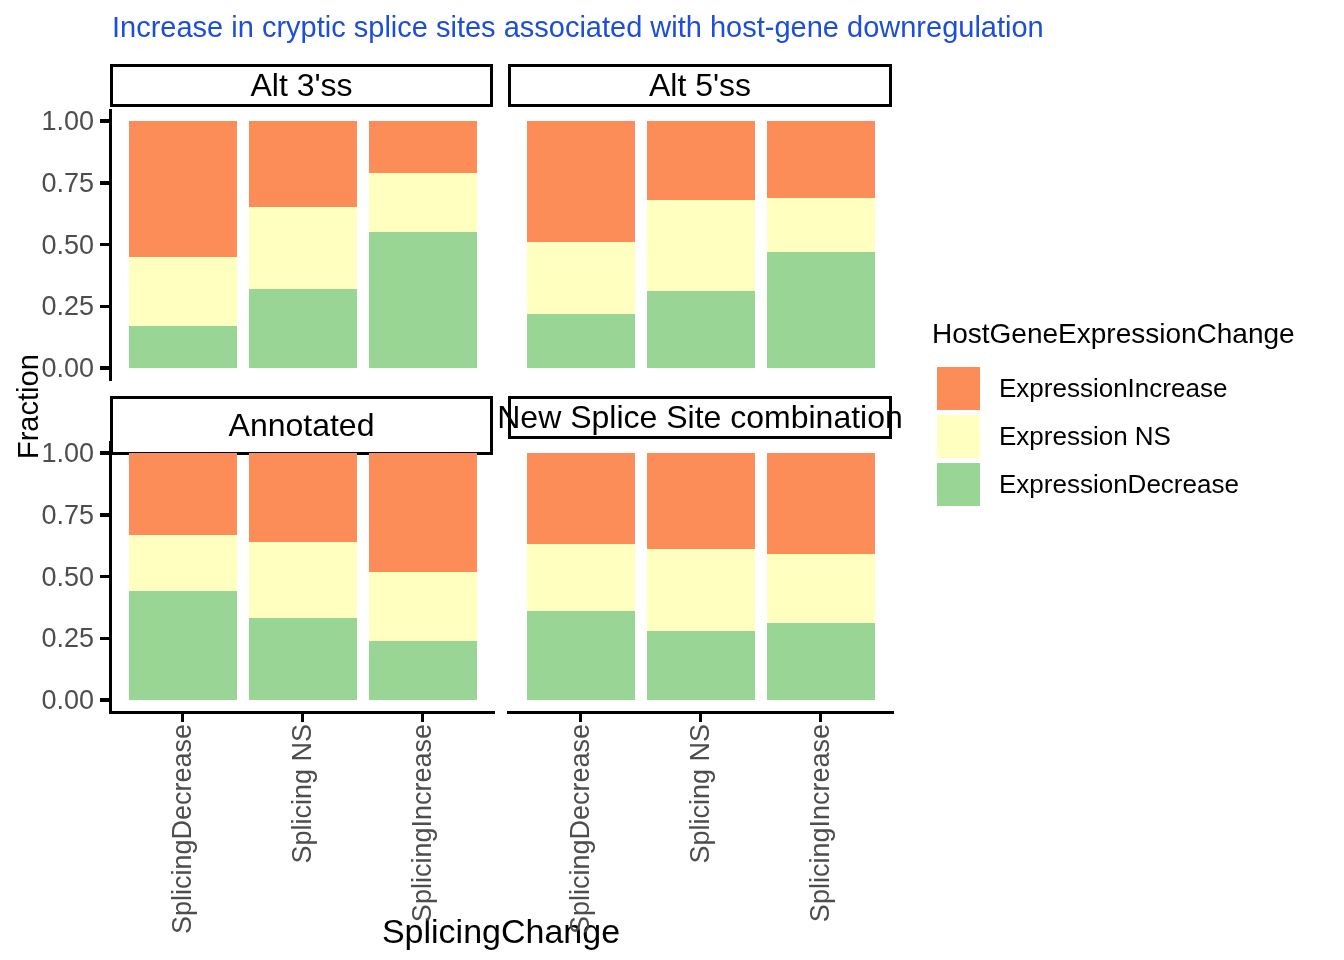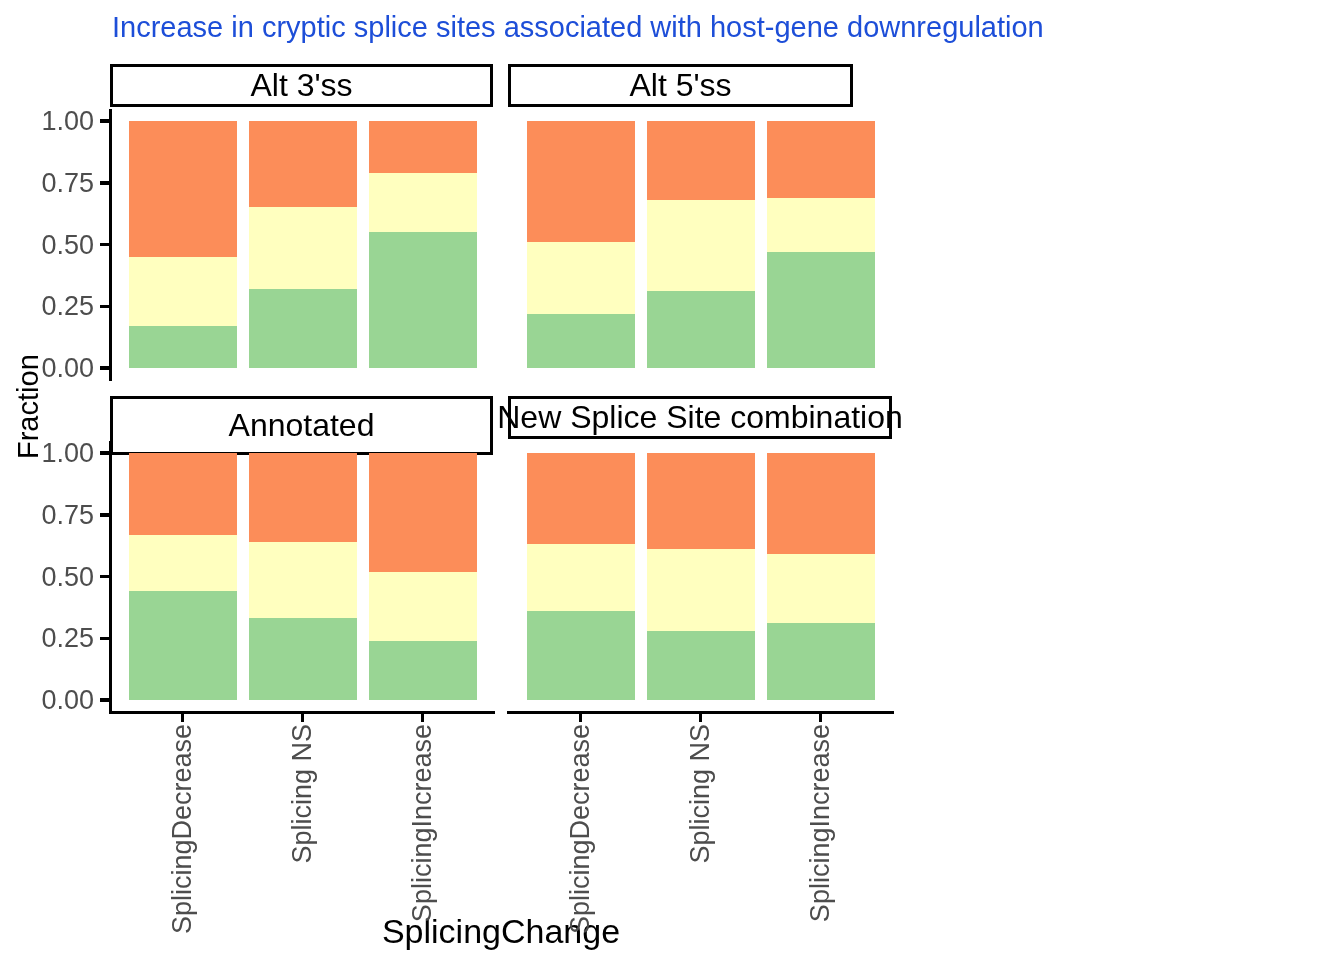--- a/index.html
+++ b/index.html
@@ -68,21 +68,21 @@
       <div class="abs bar" style="left: 248.5px; top: 121px; width: 108px; height: 247px;">
         <div class="bar-segment" style="height: 35%; background: rgb(252, 141, 89);"></div>
         <div class="bar-segment" style="height: 33%; background: rgb(255, 255, 191);"></div>
         <div class="bar-segment" style="height: 32%; background: rgb(153, 213, 148);"></div>
       </div>
       <div class="abs bar" style="left: 368.5px; top: 121px; width: 108px; height: 247px;">
         <div class="bar-segment" style="height: 21%; background: rgb(252, 141, 89);"></div>
         <div class="bar-segment" style="height: 24%; background: rgb(255, 255, 191);"></div>
         <div class="bar-segment" style="height: 55%; background: rgb(153, 213, 148);"></div>
       </div>
-      <div class="abs strip" style="left: 508px; top: 64px; width: 345px; height: 43px;">
+      <div class="abs strip" style="left: 508px; top: 64px; width: 384px; height: 43px;">
         <span>Alt 5'ss</span>
       </div>
       <div class="abs bar" style="left: 526.5px; top: 121px; width: 108px; height: 247px;">
         <div class="bar-segment" style="height: 49%; background: rgb(252, 141, 89);"></div>
         <div class="bar-segment" style="height: 29%; background: rgb(255, 255, 191);"></div>
         <div class="bar-segment" style="height: 22%; background: rgb(153, 213, 148);"></div>
       </div>
       <div class="abs bar" style="left: 646.5px; top: 121px; width: 108px; height: 247px;">
         <div class="bar-segment" style="height: 32%; background: rgb(252, 141, 89);"></div>
         <div class="bar-segment" style="height: 37%; background: rgb(255, 255, 191);"></div>
@@ -160,13 +160,30 @@
       <div class="abs x-tick-label" style="left: 407px; top: 724px;">SplicingIncrease</div>
       <div class="abs axis-line" style="left: 506.5px; top: 710.5px; width: 387px; height: 3.5px;"></div>
       <div class="abs tick" style="left: 578.75px; top: 714px; width: 3.5px; height: 8px;"></div>
       <div class="abs x-tick-label" style="left: 565px; top: 724px;">SplicingDecrease</div>
       <div class="abs tick" style="left: 698.75px; top: 714px; width: 3.5px; height: 8px;"></div>
       <div class="abs x-tick-label" style="left: 685px; top: 724px;">Splicing NS</div>
       <div class="abs tick" style="left: 818.75px; top: 714px; width: 3.5px; height: 8px;"></div>
       <div class="abs x-tick-label" style="left: 805px; top: 724px;">SplicingIncrease</div>
     </div>
 
+  <div class="abs legend">
+    <p class="legend-title">HostGeneExpressionChange</p>
+    <ul class="legend-items" id="legend-items">
+        <li class="legend-item">
+          <span class="legend-swatch" style="background: rgb(252, 141, 89);"></span>
+          <span class="legend-label">ExpressionIncrease</span>
+        </li>
+        <li class="legend-item">
+          <span class="legend-swatch" style="background: rgb(255, 255, 191);"></span>
+          <span class="legend-label">Expression NS</span>
+        </li>
+        <li class="legend-item">
+          <span class="legend-swatch" style="background: rgb(153, 213, 148);"></span>
+          <span class="legend-label">ExpressionDecrease</span>
+        </li>
+      </ul>
+  </div>
 </div>
 
 </body></html>

